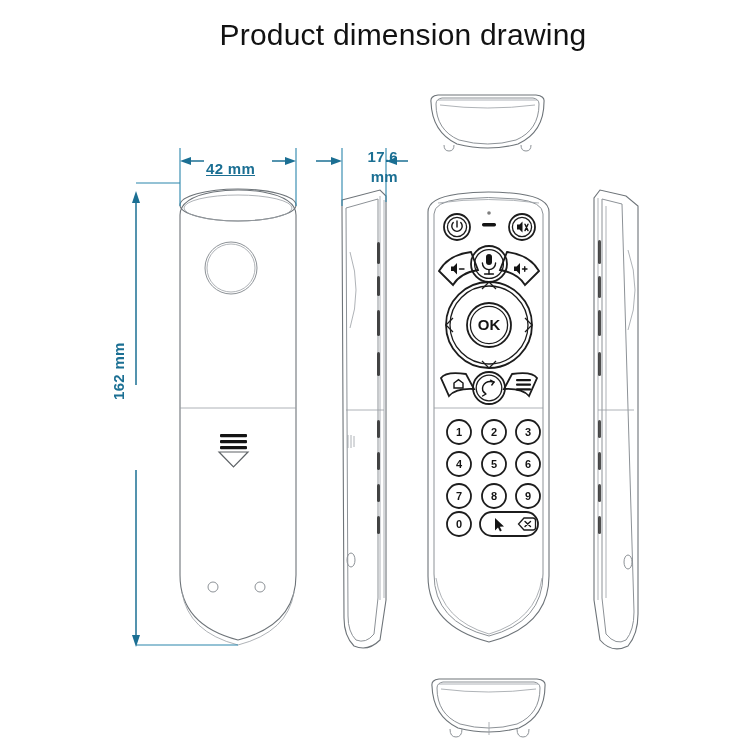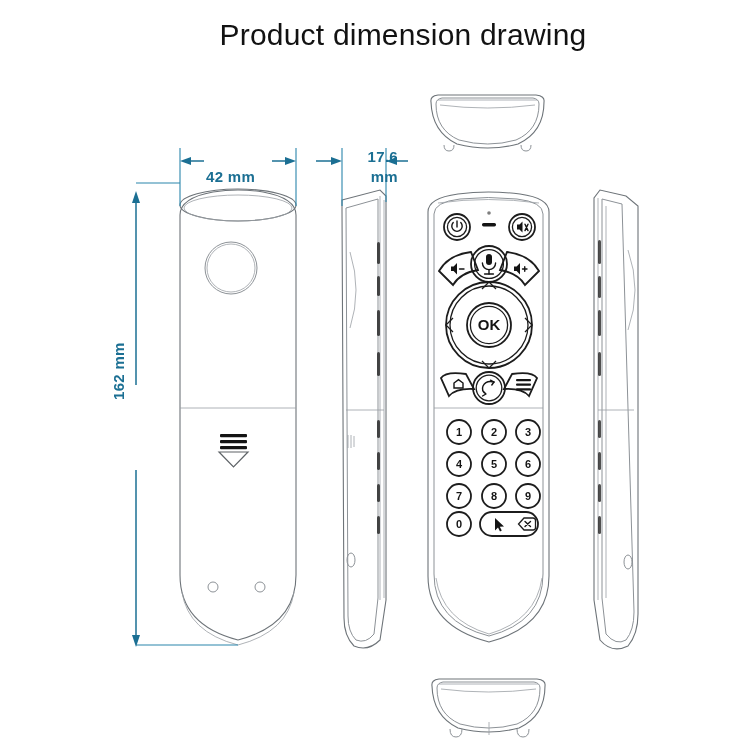--- a/index.html
+++ b/index.html
@@ -20,21 +20,21 @@
     letter-spacing:.2px;
   }
   .dimlabel{
     position:absolute;
     color:#1b6f93;
     font-weight:bold;
     font-size:15px;
     letter-spacing:.3px;
     white-space:nowrap;
   }
-  #dim-width-label{ left:178px; top:168px; }
+  #dim-width-label{ left:178px; top:160px;text-decoration:underline; }
   #dim-thick-label{ left:322px; top:147px; width:48px; text-align:right; white-space:normal; line-height:20px;}
   #dim-height-label{
     left:82px; top:400px;
     transform:rotate(-90deg);
     transform-origin:left top;
   }
   svg{position:absolute;top:0;left:0;}
   .ln{fill:none;stroke:#6e7479;stroke-width:1.1;}
   .ln2{fill:none;stroke:#8d9297;stroke-width:1;}
   .lnthin{fill:none;stroke:#9aa0a5;stroke-width:.8;}

